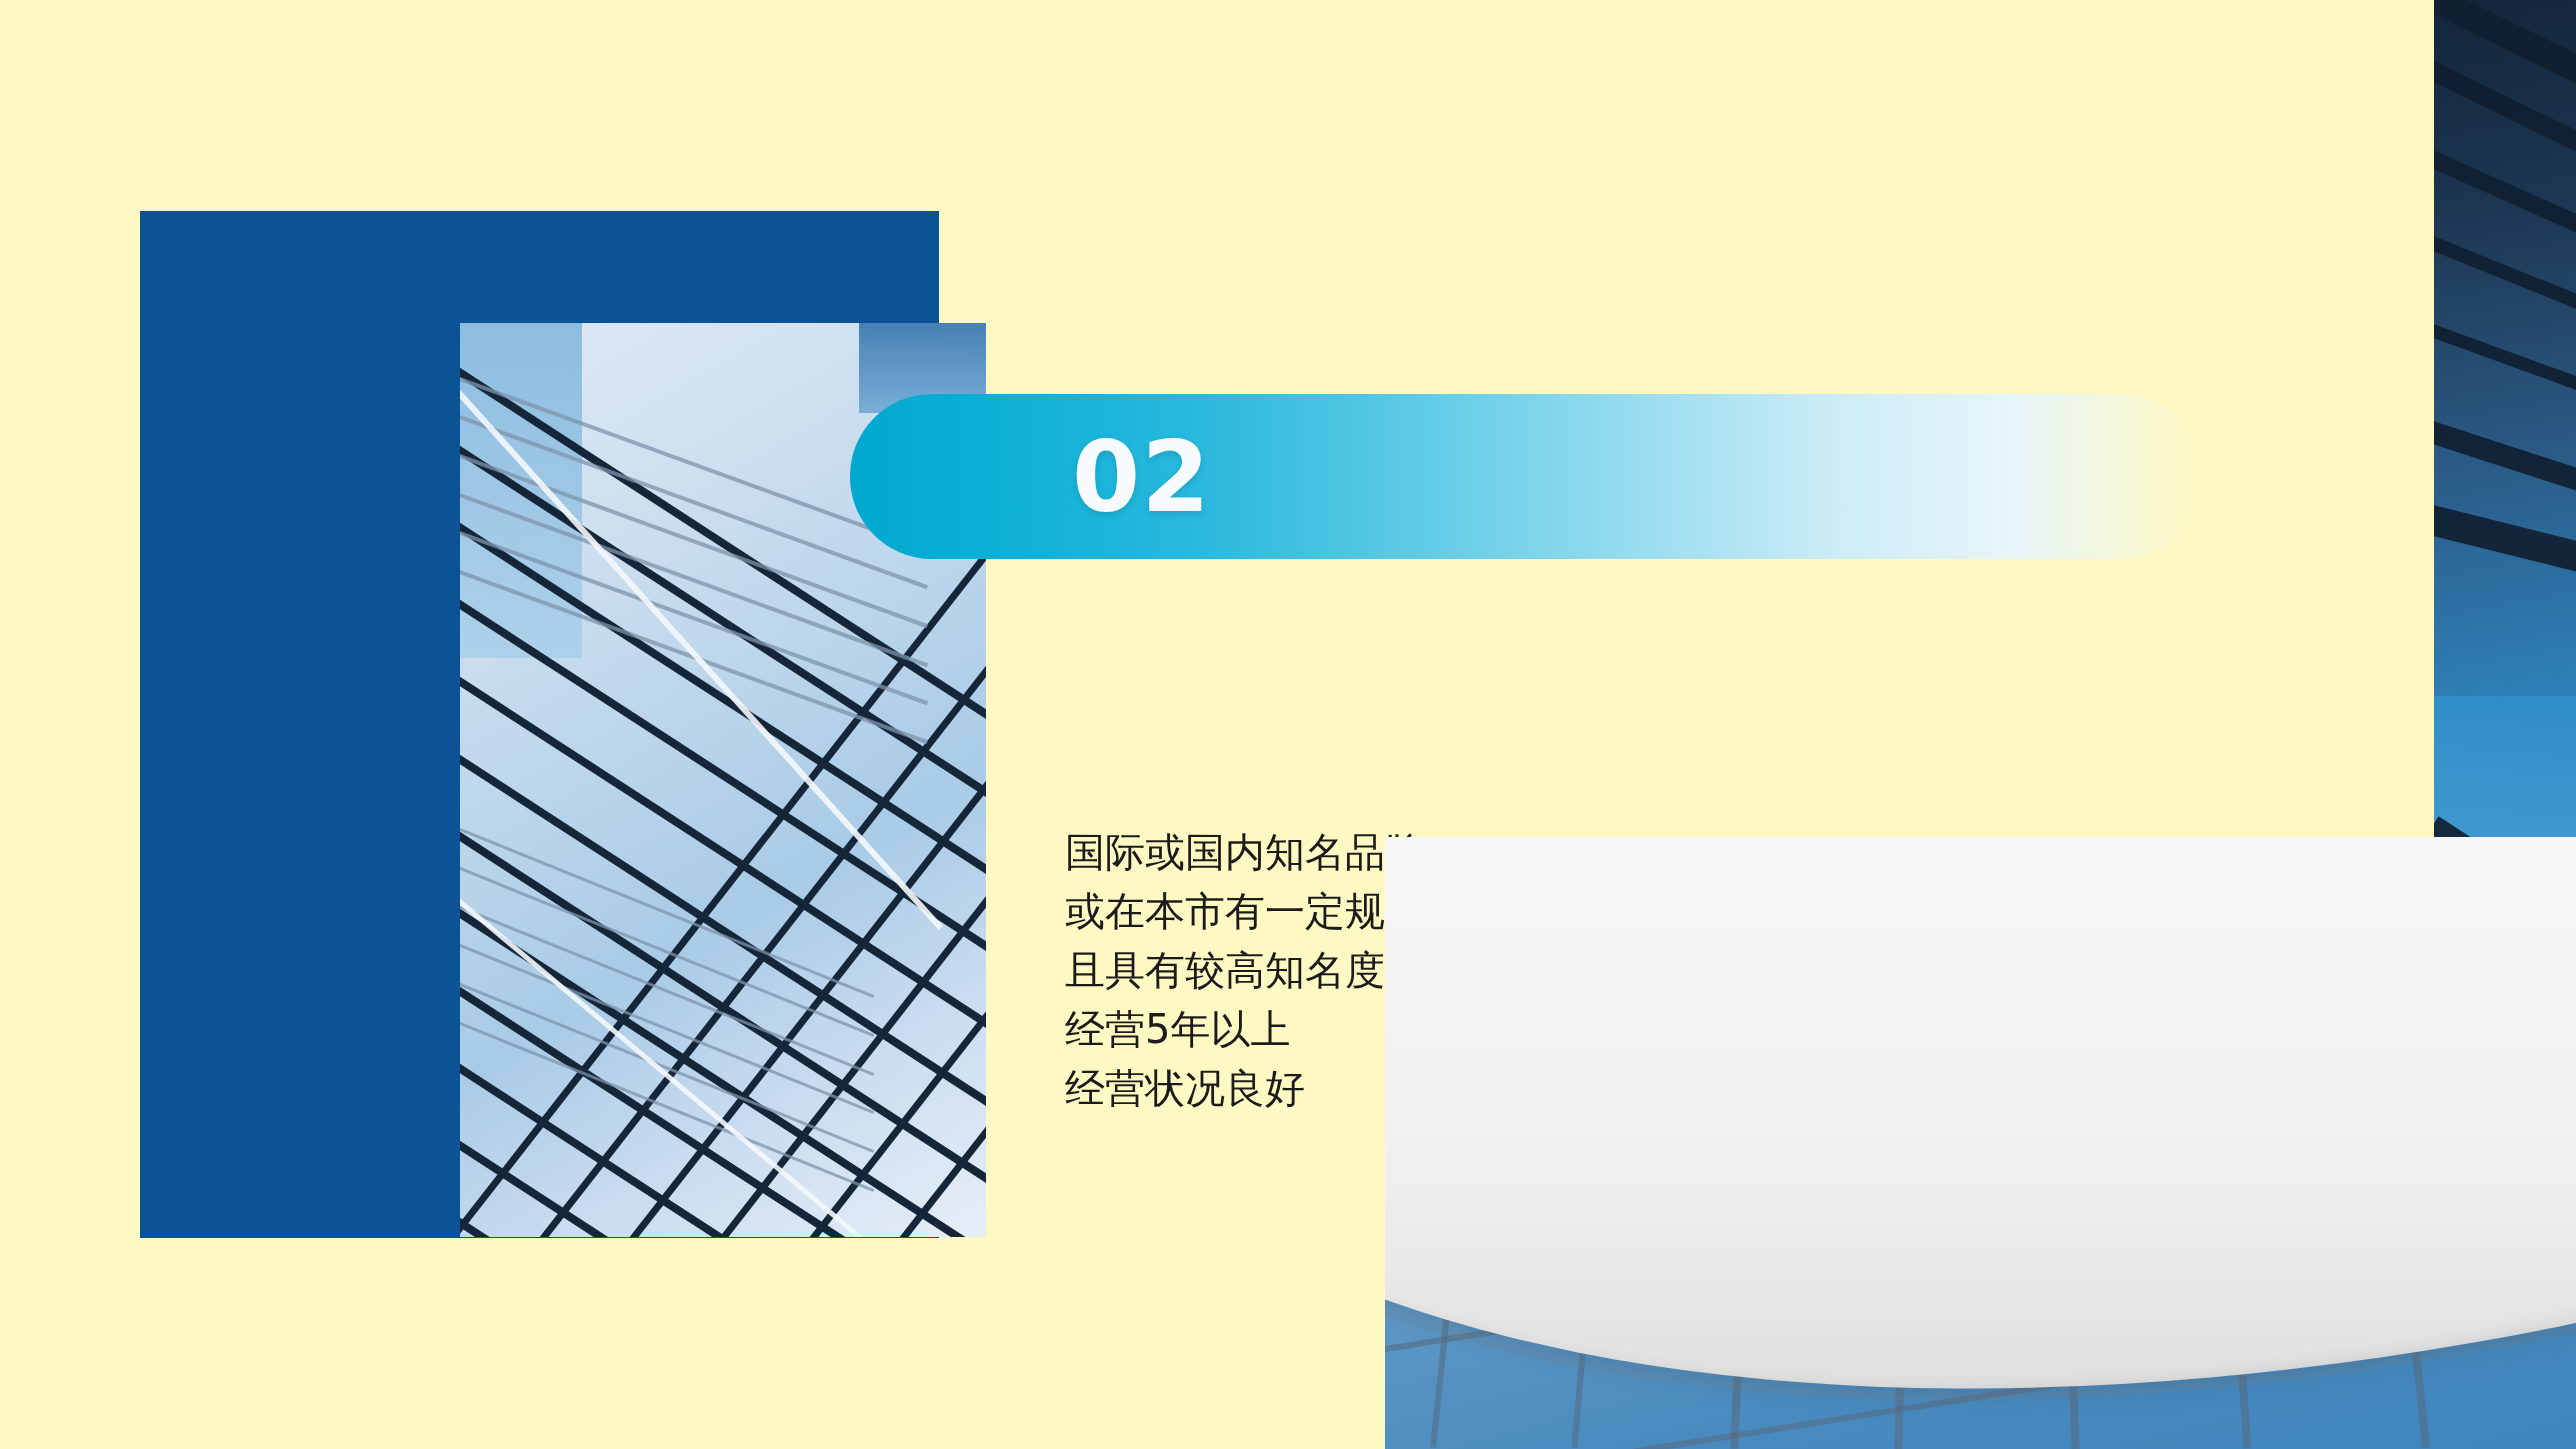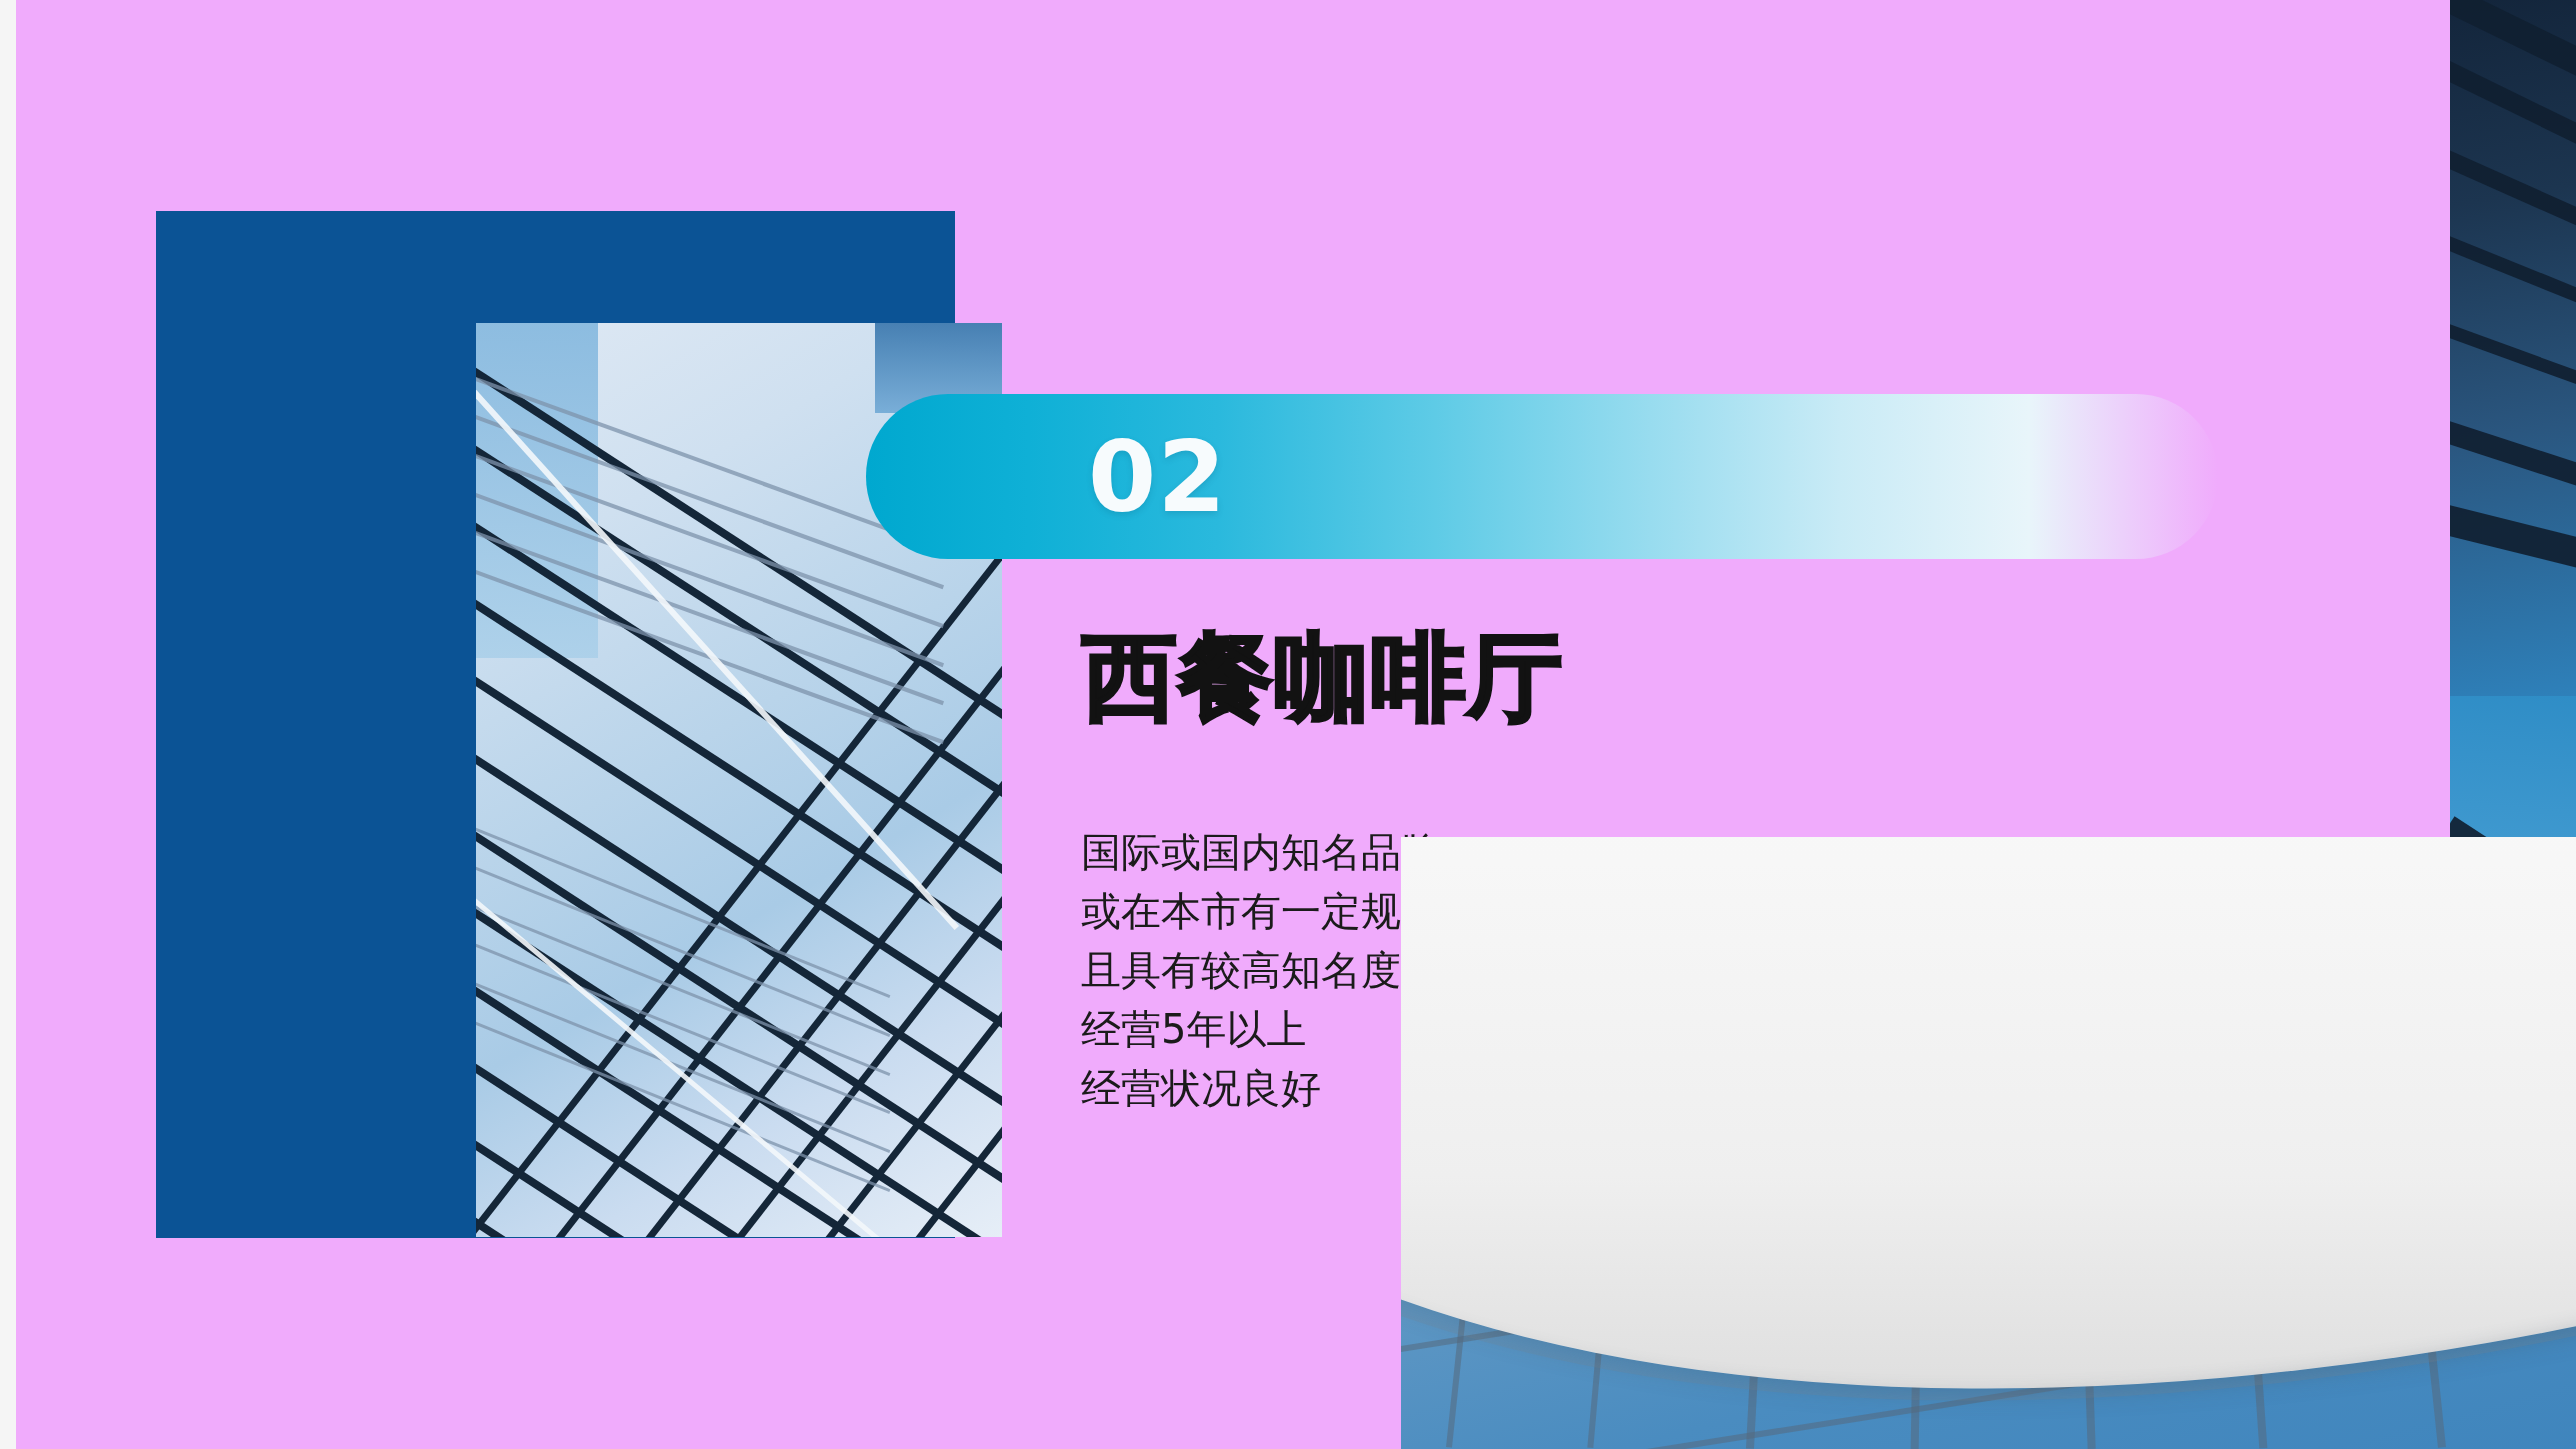--- a/index.html
+++ b/index.html
@@ -4,21 +4,21 @@
 <title>Slide</title>
 <style>
   html,body{margin:0;padding:0;}
   body{
     width:2576px;height:1449px;
     background:#f5f5f5;
     font-family:"Liberation Sans","DejaVu Sans",sans-serif;
     overflow:hidden;
     position:relative;
   }
-  .slide{position:absolute;inset:0;background:#f0abfc;overflow:hidden;margin-left:16px;}
+  .slide{position:absolute;inset:0;background:#fef9c3;overflow:hidden;}
 
   
   .right-strip{
     position:absolute;left:2434px;top:0;width:142px;height:1449px;
     overflow:hidden;
     background:linear-gradient(170deg,#13253b 0%,#1c3550 14%,#2a567f 30%,#2e7fb8 48%,#3d9ad6 62%,#54a9de 78%,#7cc0e8 100%);
   }
   .right-strip .beam{position:absolute;background:#101f31;opacity:.92;}
   .right-strip .sky{
     position:absolute;left:0;right:0;top:48%;bottom:0;
@@ -174,21 +174,20 @@
     <div class="mull lite" style="left:-39px;top:683px;width:489px;height:3.2px;transform:rotate(22deg);"></div>
 
     <div class="mull white" style="left:-77px;top:-19.3px;width:837px;height:5.8px;transform:rotate(48deg);"></div>
     <div class="mull white" style="left:-103px;top:489px;width:708px;height:5.2px;transform:rotate(40deg);"></div>
   </div>
 
   <div class="number-bar">
     <span class="num">02</span>
   </div>
 
-  <div class="title">西餐咖啡厅</div>
 
   <div class="body-text">
     <span class="line">国际或国内知名品牌</span>
     <span class="line">或在本市有一定规模的西餐、咖啡实体店</span>
     <span class="line">且具有较高知名度</span>
     <span class="line">经营5年以上</span>
     <span class="line">经营状况良好</span>
   </div>
 
   <div class="curl-wrap">

